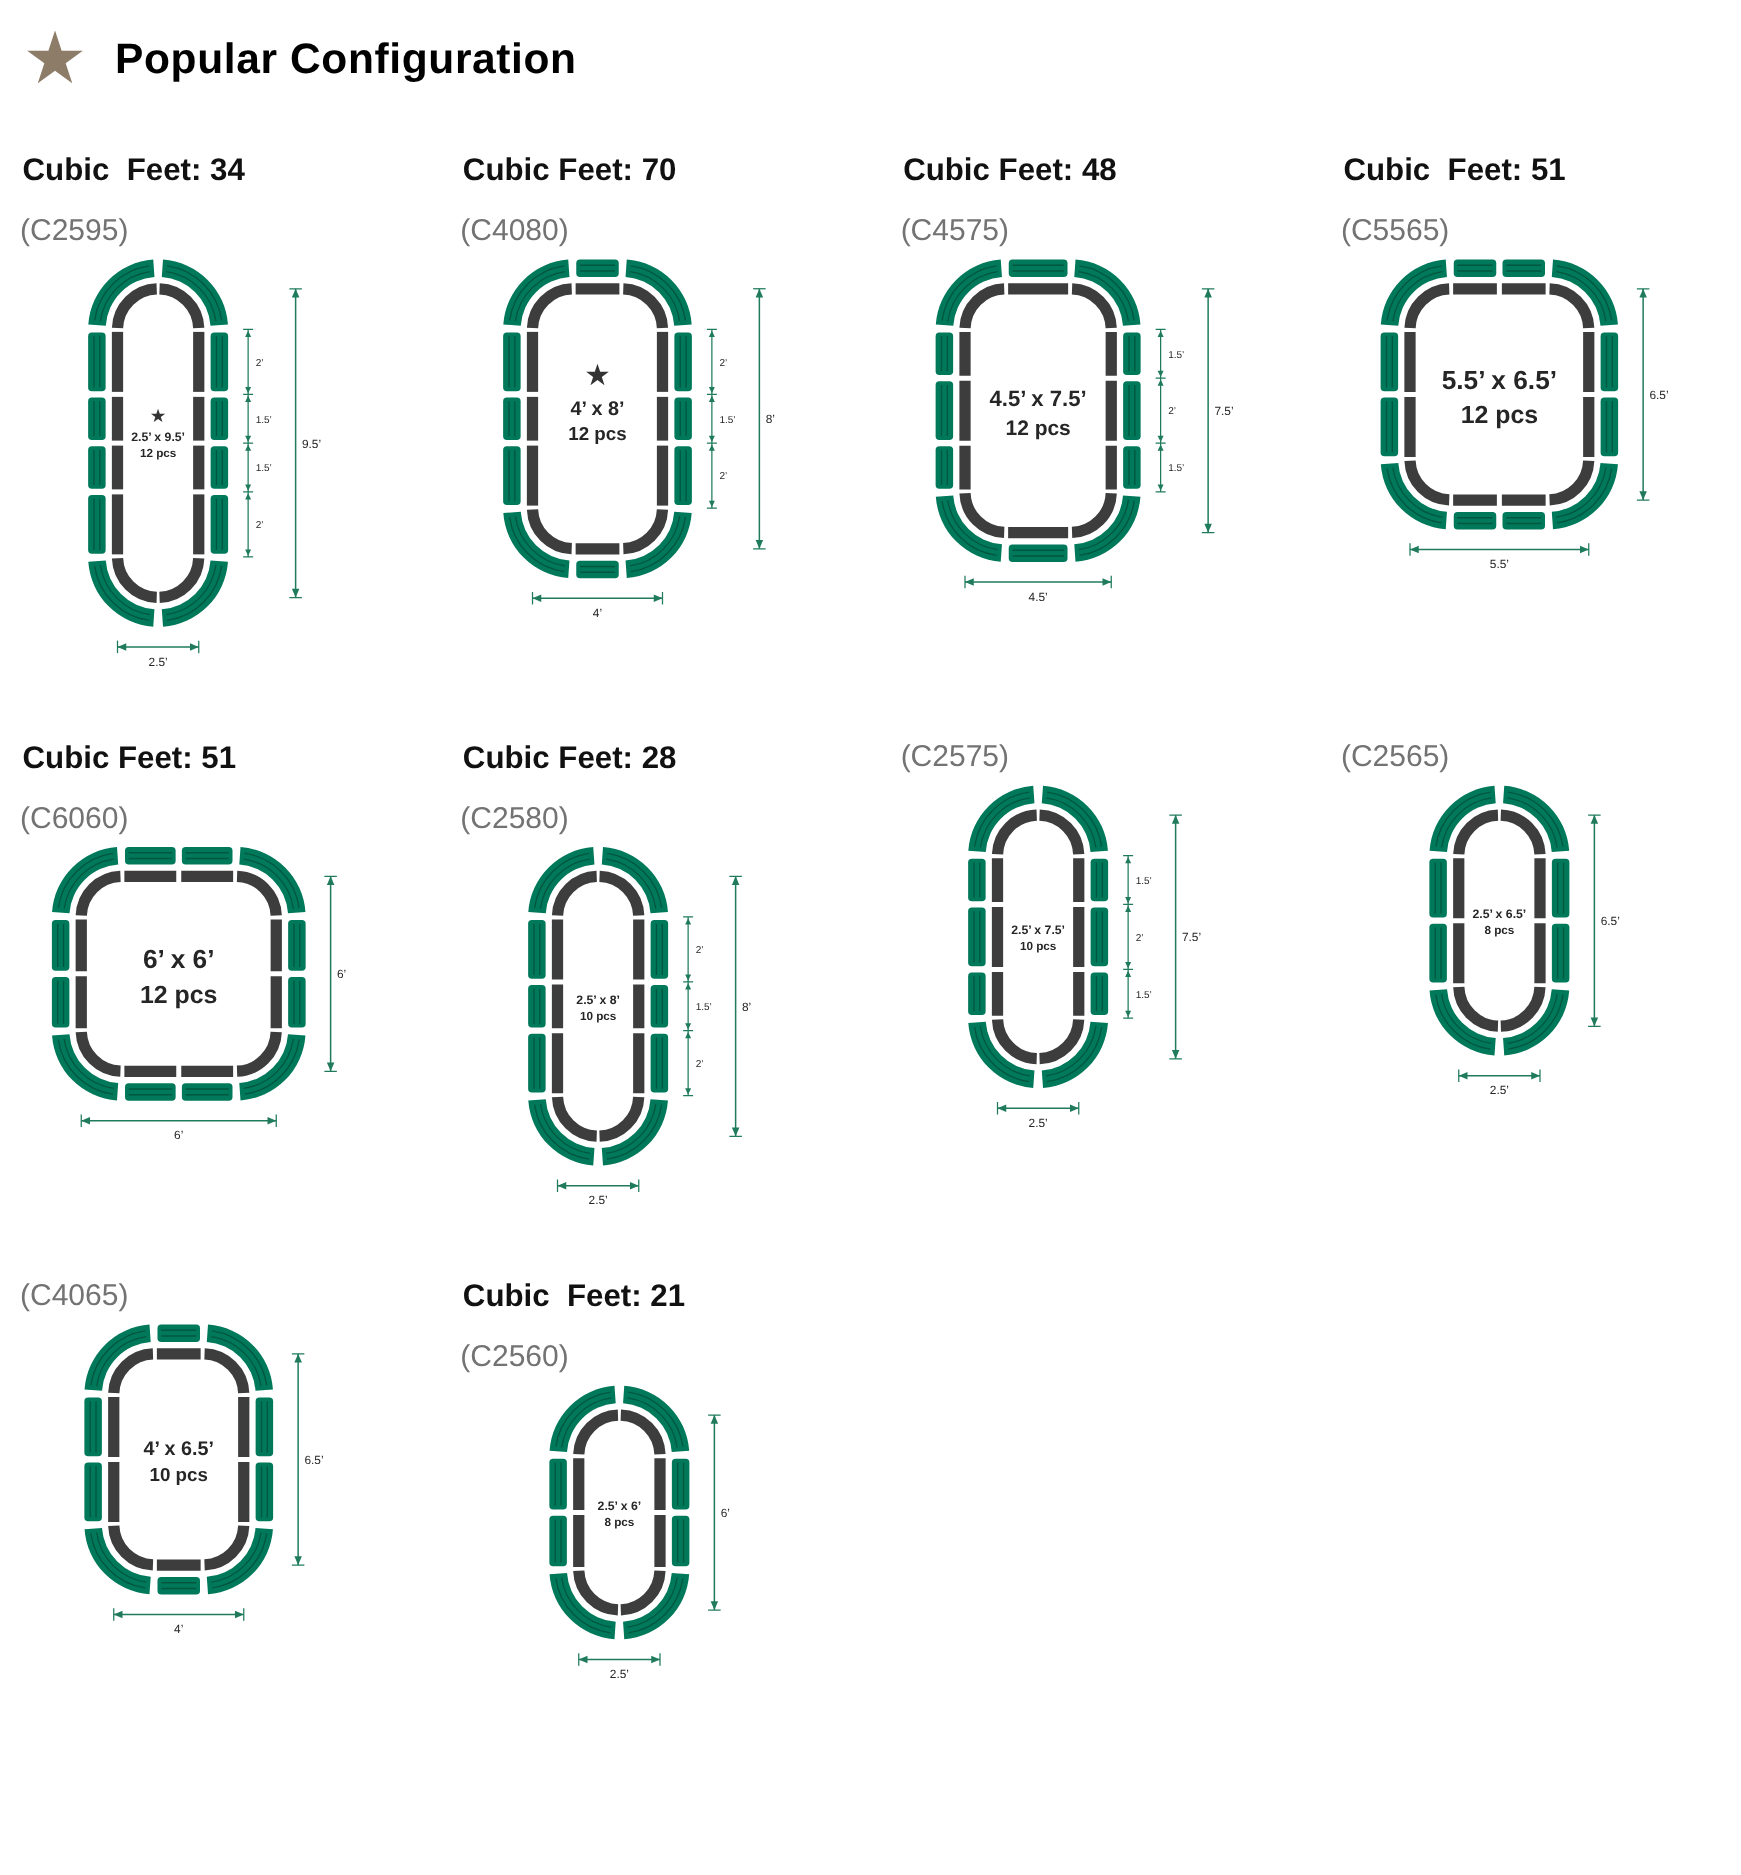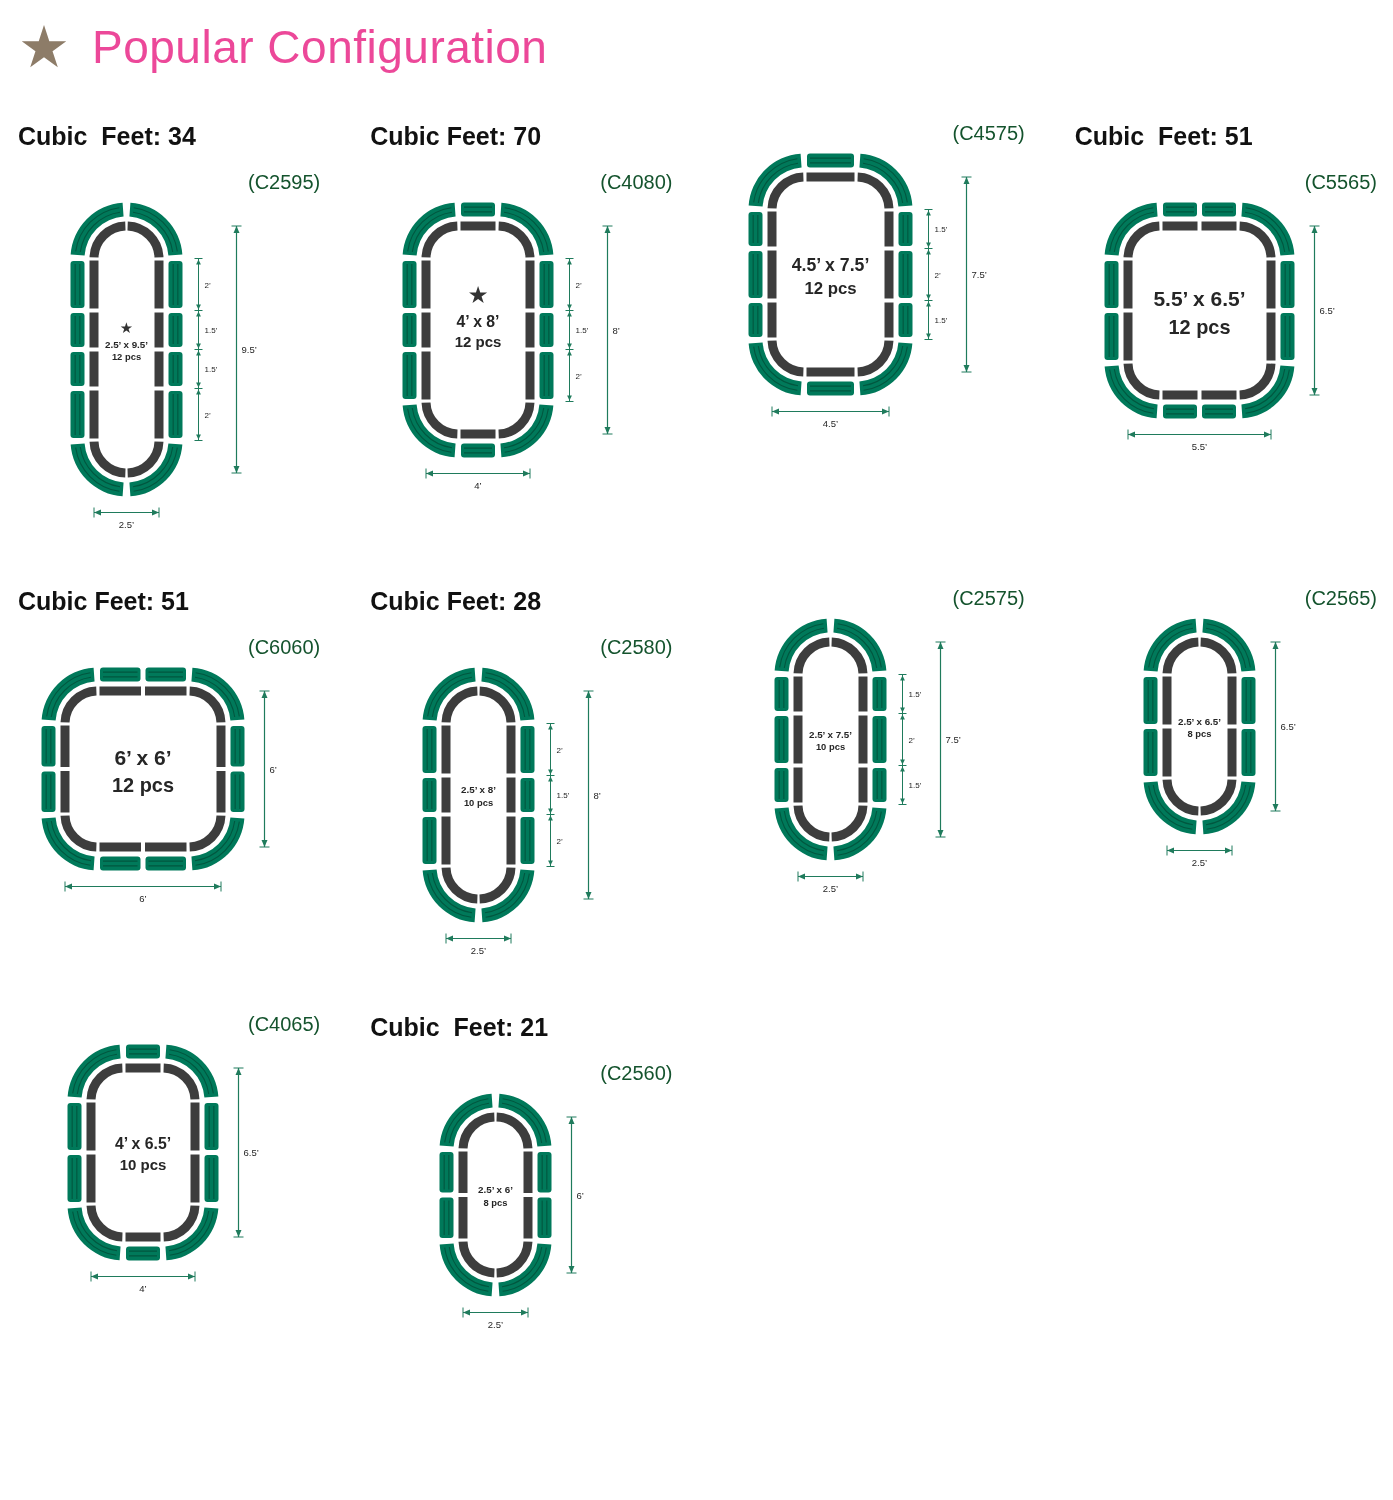--- a/index.html
+++ b/index.html
@@ -17,45 +17,45 @@
     gap: 22px;
     padding: 4px 0 0 8px;
     margin-bottom: 46px;
   }
   .header .hstar {
     font-size: 58px;
     line-height: 1;
     color: #8d7c68;
   }
   h1 {
-    font-size: 46px;
-    font-weight: 400;
+    font-size: 34px;
+    font-weight: 700;
     letter-spacing: 0.5px;
-    color: #ec4899;
+    color: #000000;
   }
   .grid {
     display: grid;
     grid-template-columns: repeat(4, minmax(0, 1fr));
     column-gap: 20px;
     row-gap: 80px;
     align-items: start;
     padding: 0 6px;
     gap: 48px;
   }
   .config h2 {
     font-size: 25px;
     font-weight: 700;
     color: #111111;
     white-space: pre-wrap;
     margin: 0 0 20px 2px;
   }
   .model {
-    font-size: 20px;
-    color: #14532d;
-    text-align: right;
+    font-size: 24px;
+    color: #737373;
+    text-align: left;
     margin-bottom: 2px;
   }
   .diagram { display: flex; justify-content: center; }
   svg text { font-family: "Liberation Sans", "DejaVu Sans", sans-serif; }
 </style>
 </head>
 <body>
 
 <div class="page">
   <div class="header">
@@ -233,20 +233,21 @@
               <text x="179.5" y="182.5" font-size="8" fill="#262626">2’</text>
               <text x="82" y="107.21212121212122" font-size="23.6" text-anchor="middle" fill="#333333">★</text>
               <text x="82" y="130.84848484848484" font-size="15.8" font-weight="600" text-anchor="middle" fill="#262626">4’ x 8’</text>
               <text x="82" y="151.33333333333334" font-size="15.0" font-weight="600" text-anchor="middle" fill="#262626">12 pcs</text>
             </g>
           </svg>
         </div>
   </section>
 
   <section class="config">
+    <h2>Cubic Feet: 48</h2>
     <div class="model">(C4575)</div>
     <div class="diagram">
           <svg width="261" height="291" viewBox="0 0 261 291" xmlns="http://www.w3.org/2000/svg">
             <g>
               <path d="M 6.64 58.59 A 56 56 0 0 1 58.59 6.64 L 59.57 20.60 A 42 42 0 0 0 20.60 59.57 Z" fill="#00795a"></path>
               <path d="M 16.29 56.01 A 46.666666666666664 46.666666666666664 0 0 1 56.01 16.29" stroke="#00573f" stroke-width="1.1" fill="none"></path>
               <path d="M 11.67 55.36 A 51.333333333333336 51.333333333333336 0 0 1 55.36 11.67" stroke="#00573f" stroke-width="1.1" fill="none"></path>
               <path d="M 118.41 6.64 A 56 56 0 0 1 170.36 58.59 L 156.40 59.57 A 42 42 0 0 0 117.43 20.60 Z" fill="#00795a"></path>
               <path d="M 120.99 16.29 A 46.666666666666664 46.666666666666664 0 0 1 160.71 56.01" stroke="#00573f" stroke-width="1.1" fill="none"></path>
               <path d="M 121.64 11.67 A 51.333333333333336 51.333333333333336 0 0 1 165.33 55.36" stroke="#00573f" stroke-width="1.1" fill="none"></path>

